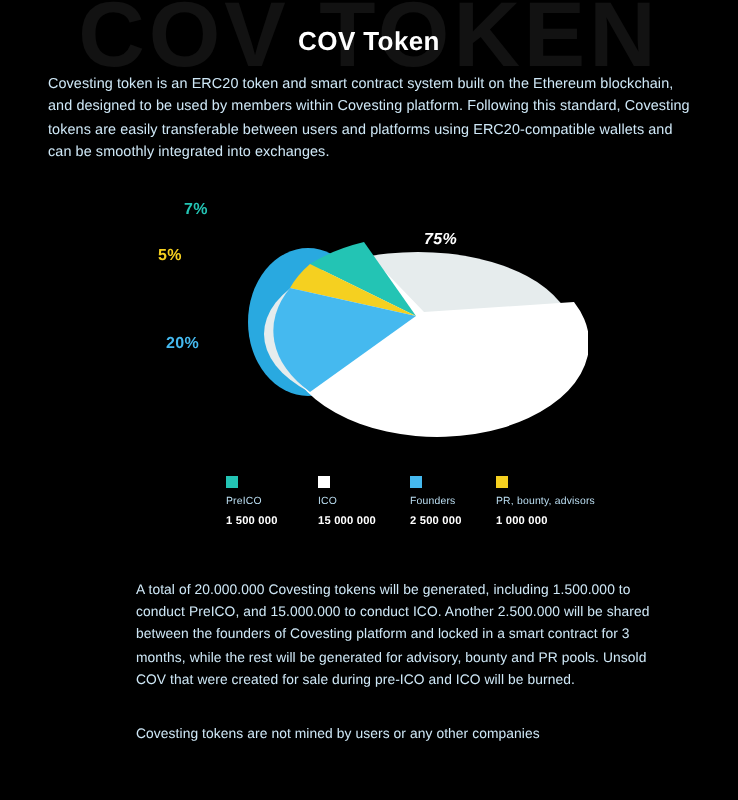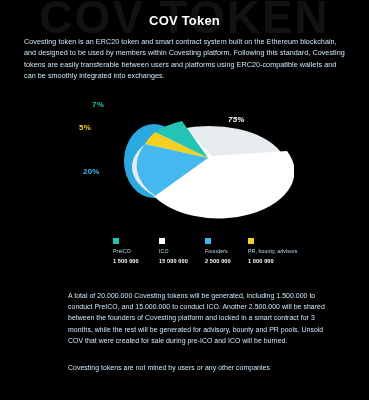--- a/index.html
+++ b/index.html
@@ -76,21 +76,21 @@
 
   .pct{
     position:absolute;
     font-size:8px;
     font-weight:bold;
     letter-spacing:.2px;
   }
   #pct-7{ left:92px; top:12px; color:#23c4b4;}
   #pct-5{ left:79px; top:35px; color:#f5d020;}
   #pct-13{left:83px; top:79px; color:#45b9ef;}
-  #pct-75{left:228px;top:27px; color:#ffffff;font-style:italic;}
+  #pct-75{left:212px;top:27px; color:#ffffff;font-style:italic;}
 
   
   #legend{
     position:absolute;
     top:238px;left:113px;
     display:flex;
     gap:0px;
   }
   .leg-item{width:46px;}
   .leg-item.w3{width:43px;}

